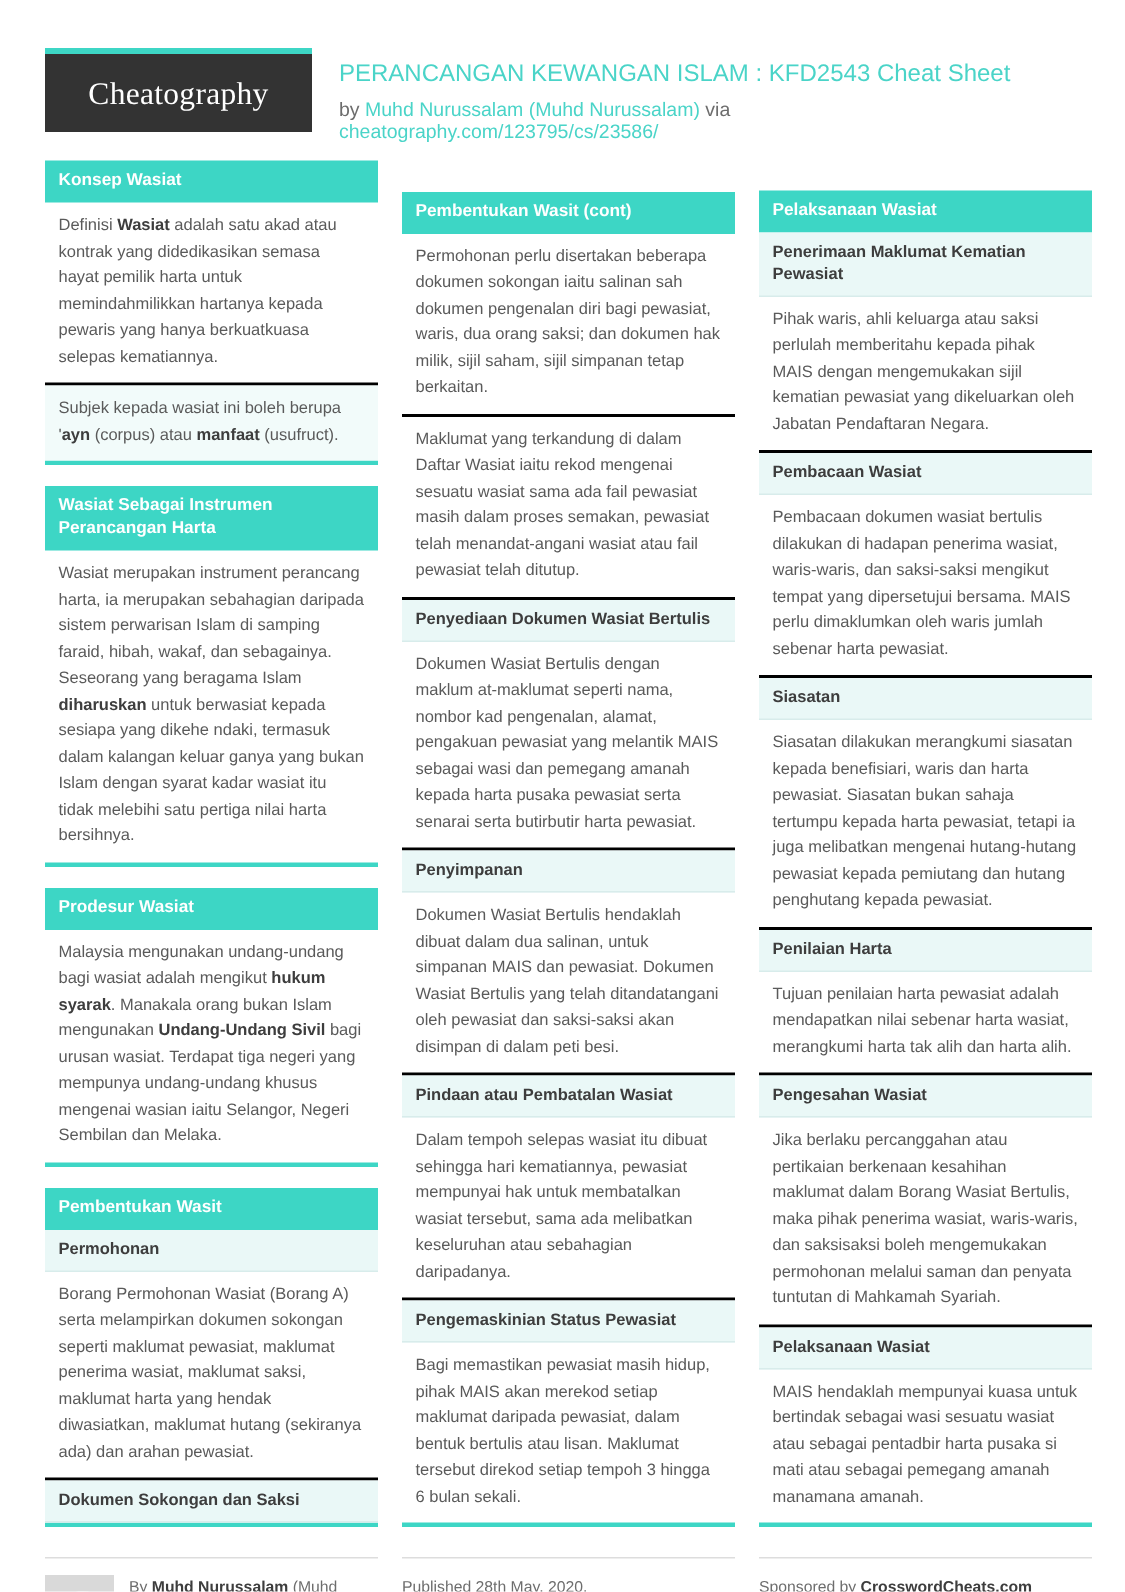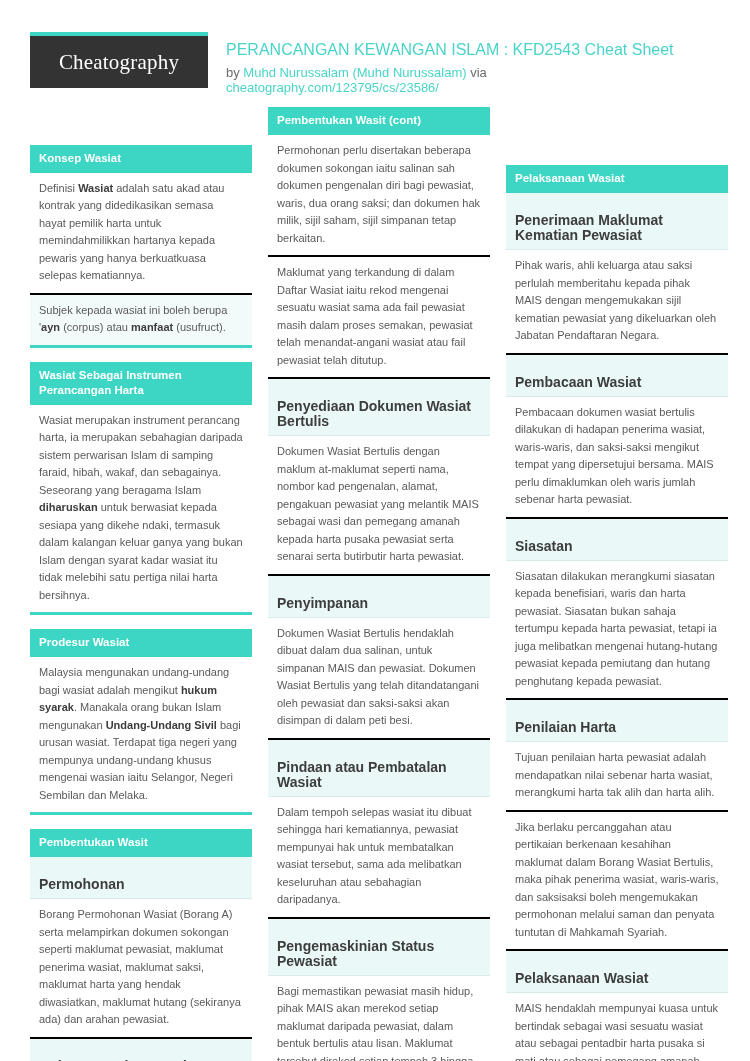--- a/index.html
+++ b/index.html
@@ -90,24 +90,24 @@
     background: #3dd6c5;
     color: #ffffff;
     font-size: 11.5px;
     font-weight: bold;
     line-height: 15px;
     padding: 6px 9px 7px 9px;
   }
   .sub-head {
     background: #eaf8f7;
     color: #3d3d3d;
-    font-size: 14px;
+    font-size: 11px;
     font-weight: bold;
     line-height: 15px;
-    padding: 20px 9px 6px 9px;
+    padding: 6px 9px 6px 9px;
     border-bottom: 1px solid #d8eceb;
   }
   .row {
     padding: 7px 9px 8px 9px;
     font-size: 11px;
     line-height: 17.5px;
     color: #5a5a5a;
     border-bottom: 2px solid #000000;
   }
   .row.alt {
@@ -214,20 +214,21 @@
         <div class="card">
           <div class="card-title">Pelaksanaan Wasiat</div>
           <div class="sub-head">Penerimaan Maklumat Kematian Pewasiat</div>
           <div class="row">Pihak waris, ahli keluarga atau saksi perlulah memberitahu kepada pihak MAIS dengan mengemukakan sijil kematian pewasiat yang dikeluarkan oleh Jabatan Pendaftaran Negara.</div>
           <div class="sub-head">Pembacaan Wasiat</div>
           <div class="row">Pembacaan dokumen wasiat bertulis dilakukan di hadapan penerima wasiat, waris-waris, dan saksi-saksi mengikut tempat yang dipersetujui bersama. MAIS perlu dimaklumkan oleh waris jumlah sebenar harta pewasiat.</div>
           <div class="sub-head">Siasatan</div>
           <div class="row">Siasatan dilakukan merangkumi siasatan kepada benefisiari, waris dan harta pewasiat. Siasatan bukan sahaja tertumpu kepada harta pewasiat, tetapi ia juga melibatkan mengenai hutang-hutang pewasiat kepada pemiutang dan hutang penghutang kepada pewasiat.</div>
           <div class="sub-head">Penilaian Harta</div>
           <div class="row">Tujuan penilaian harta pewasiat adalah mendapatkan nilai sebenar harta wasiat, merangkumi harta tak alih dan harta alih.</div>
+          <div class="sub-head">Pengesahan Wasiat</div>
           <div class="row">Jika berlaku percanggahan atau pertikaian berkenaan kesahihan maklumat dalam Borang Wasiat Bertulis, maka pihak penerima wasiat, waris-waris, dan saksisaksi boleh mengemukakan permohonan melalui saman dan penyata tuntutan di Mahkamah Syariah.</div>
           <div class="sub-head">Pelaksanaan Wasiat</div>
           <div class="row">MAIS hendaklah mempunyai kuasa untuk bertindak sebagai wasi sesuatu wasiat atau sebagai pentadbir harta pusaka si mati atau sebagai pemegang amanah manamana amanah.</div>
         </div>
       </div>
   </div>
 
   <div class="footer">
     <div class="foot-col author-col">
       <div class="avatar">C</div>

